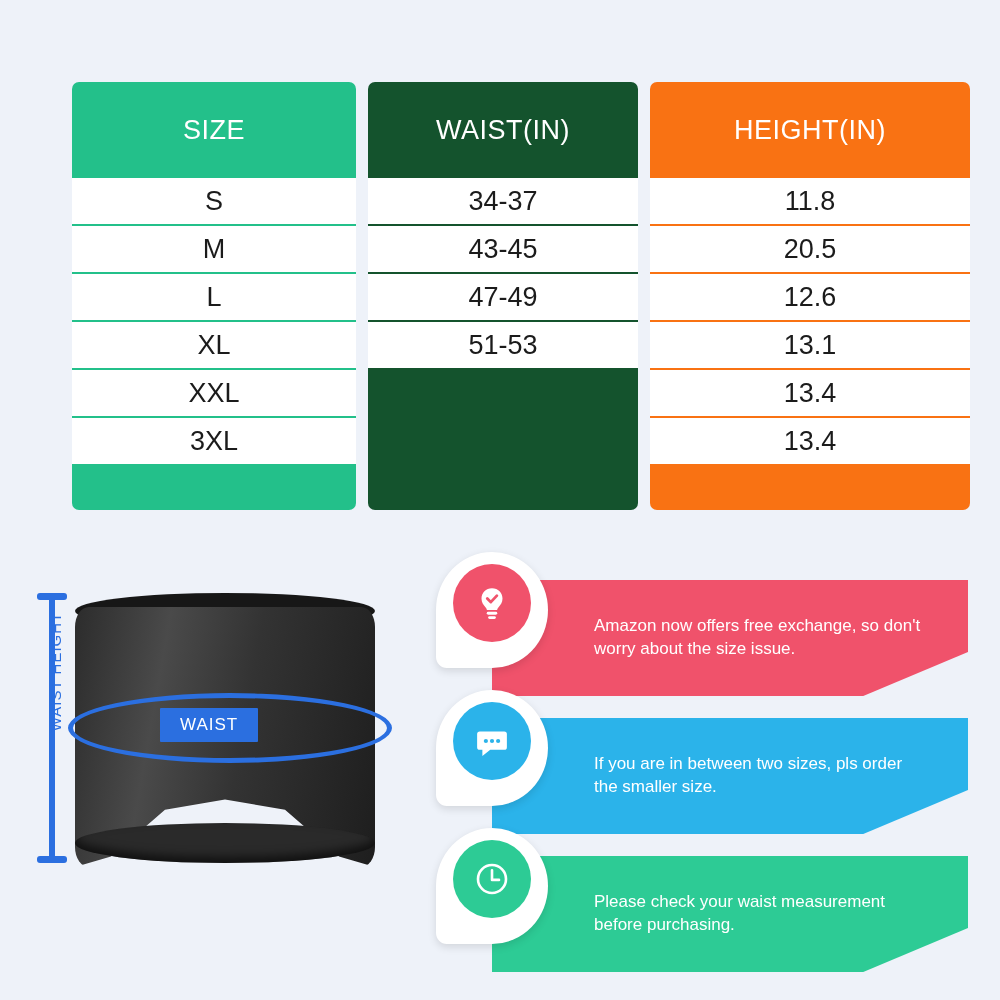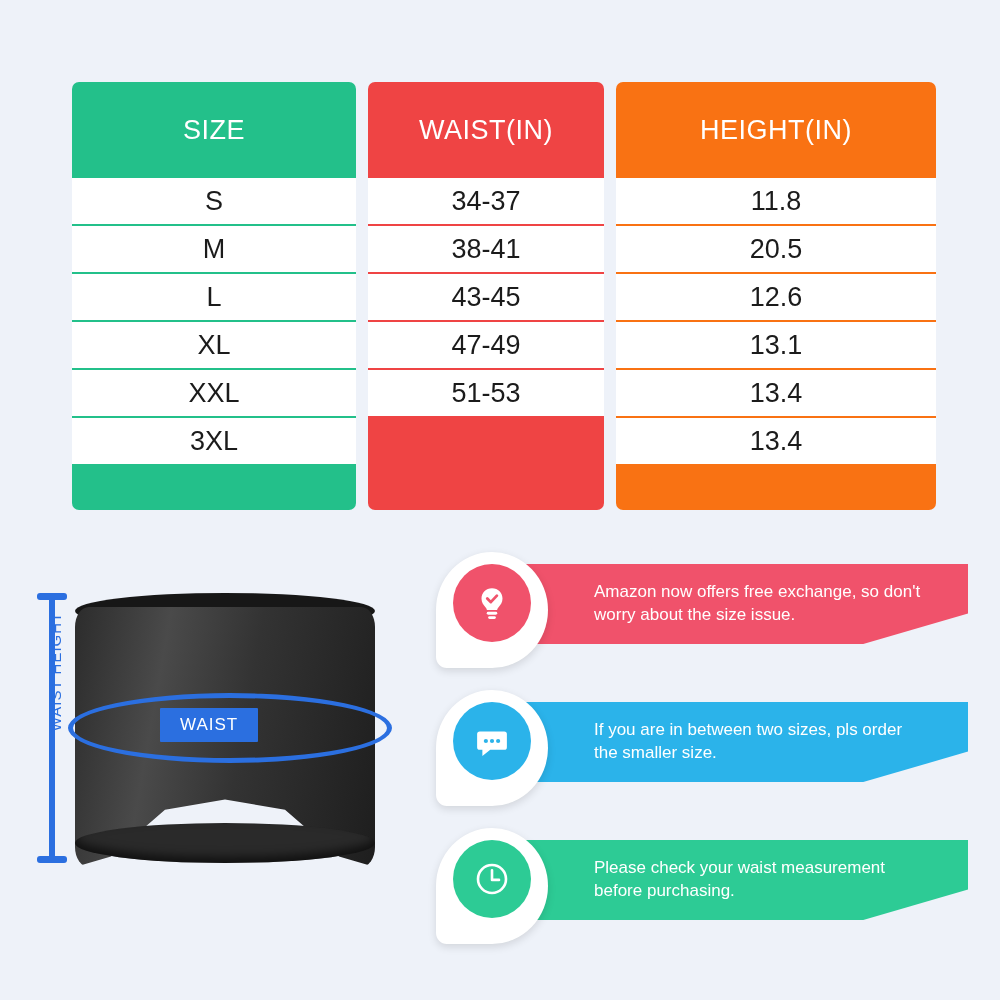--- a/index.html
+++ b/index.html
@@ -24,21 +24,21 @@
     display: flex;
     gap: 12px;
   }
   .table-col {
     flex: 0 0 auto;
     border-radius: 7px;
     overflow: hidden;
     position: relative;
   }
   .col-size   { width: 284px; background: #23c08a; }
-  .col-waist  { width: 236px; background: #ef4444; }
+  .col-waist  { width: 270px; background: #14532d; }
   .col-height { width: 320px; background: #f97213; }
 
   .col-header {
     height: 96px;
     display: flex;
     align-items: center;
     justify-content: center;
     color: #ffffff;
     font-size: 27px;
     letter-spacing: 0.5px;
@@ -162,23 +162,23 @@
     width: 536px;
   }
   .tip {
     position: relative;
     height: 122px;
     margin-bottom: 16px;
   }
   .tip-banner {
     position: absolute;
     left: 60px;
-    top: 12px;
+    top: 28px;
     width: 476px;
-    height: 80px;
+    height: 116px;
     display: flex;
     align-items: center;
     color: #ffffff;
     font-size: 17px;
     line-height: 1.35;
     padding: 0 40px 0 102px;
     box-sizing: border-box;
     clip-path: polygon(0% 0%, 100% 0%, 100% 62%, 78% 100%, 0% 100%);
   }
   .tip-1 .tip-banner { background: #f0526b; }
@@ -227,21 +227,20 @@
       <div class="cell">XL</div>
       <div class="cell">XXL</div>
       <div class="cell">3XL</div>
     </div>
   </div>
 
   <div class="table-col col-waist">
     <div class="col-header">WAIST(IN)</div>
     <div class="col-body">
       <div class="cell">34-37</div>
-      <div class="cell">38-41</div>
       <div class="cell">43-45</div>
       <div class="cell">47-49</div>
       <div class="cell">51-53</div>
     </div>
   </div>
 
   <div class="table-col col-height">
     <div class="col-header">HEIGHT(IN)</div>
     <div class="col-body">
       <div class="cell">11.8</div>

